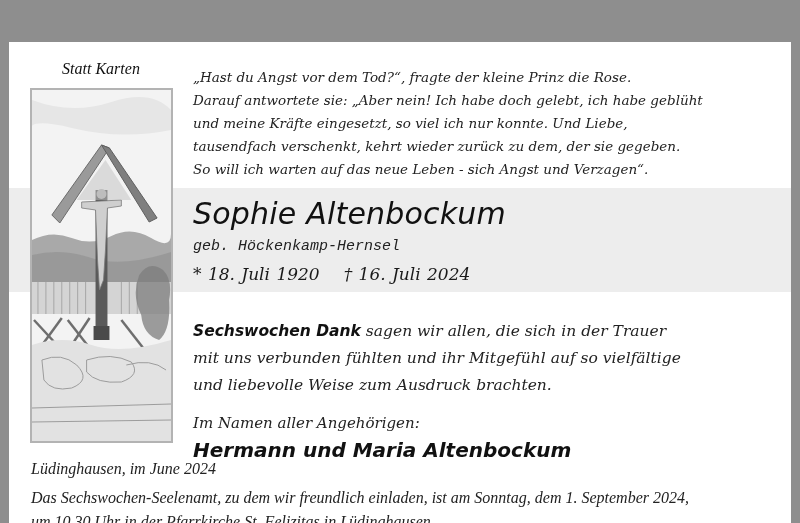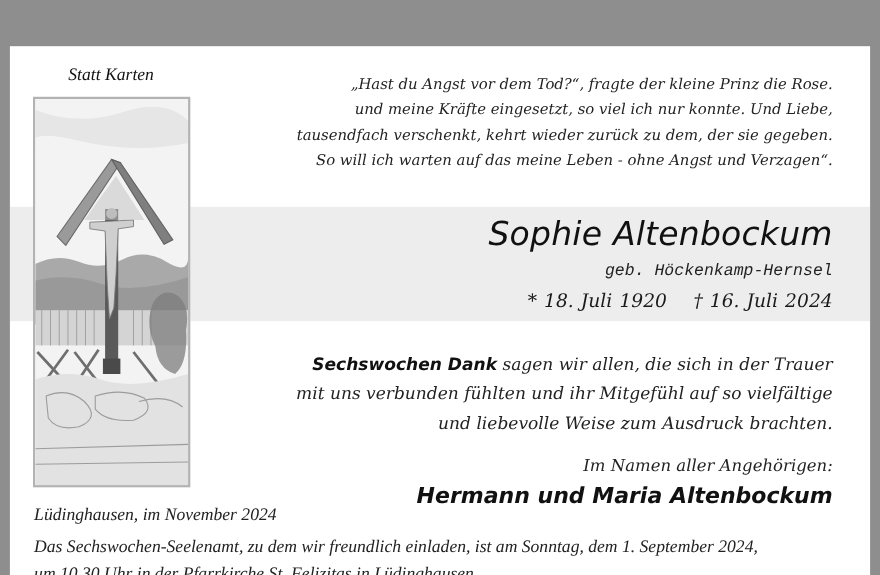--- a/index.html
+++ b/index.html
@@ -38,22 +38,22 @@
       position: absolute;
       left: 21px; top: 46px;
       width: 143px; height: 355px;
       border: 2px solid #b3b3b3;
       background: #f4f4f4;
       overflow: hidden;
     }
     .illustration svg { display: block; width: 100%; height: 100%; }
     .center {
       position: absolute;
-      left: 168px; width: 580px;
-      text-align: right;
+      left: 184px; width: 580px;
+      text-align: left;
       font-family: "DejaVu Serif", serif;
       font-style: italic;
     }
     .quote {
       top: 24px;
       font-size: 13.5px;
       line-height: 23px;
       color: #222;
     }
     .quote div { white-space: nowrap; }
@@ -180,38 +180,39 @@
       <circle cx="70" cy="104" r="5" fill="#b9b9b9"></circle>
 
       <path d="M20 125 L70 55 L78 58 L28 133 Z" fill="#9a9a9a" stroke="#6a6a6a" stroke-width="1"></path>
       <path d="M70 55 L78 58 L126 128 L118 132 Z" fill="#7f7f7f" stroke="#5f5f5f" stroke-width="1"></path>
       <path d="M45 110 L74 70 L100 110 Z" fill="#c2c2c2" opacity="0.5"></path>
     </svg>
   </div>
 
   <div class="center quote">
     <div>„Hast du Angst vor dem Tod?“, fragte der kleine Prinz die Rose.</div>
+    <div>Darauf antwortete sie: „Aber nein! Ich habe doch gelebt, ich habe geblüht</div>
     <div>und meine Kräfte eingesetzt, so viel ich nur konnte. Und Liebe,</div>
     <div>tausendfach verschenkt, kehrt wieder zurück zu dem, der sie gegeben.</div>
-    <div>So will ich warten auf das meine Leben - ohne Angst und Verzagen“.</div>
+    <div>So will ich warten auf das neue Leben - sich Angst und Verzagen“.</div>
   </div>
 
   <div class="center name">Sophie Altenbockum</div>
   <div class="center geb">geb. Höckenkamp-Hernsel</div>
   <div class="center dates">
     <span>* 18. Juli 1920</span><span class="gap"></span><span>† 16. Juli 2024</span>
   </div>
 
   <div class="center thanks">
     <div><b>Sechswochen Dank</b><span> sagen wir allen, die sich in der Trauer</span></div>
     <div>mit uns verbunden fühlten und ihr Mitgefühl auf so vielfältige</div>
     <div>und liebevolle Weise zum Ausdruck brachten.</div>
   </div>
 
   <div class="center family-intro">Im Namen aller Angehörigen:</div>
   <div class="center family-names">Hermann und Maria Altenbockum</div>
 
-  <div class="place">Lüdinghausen, im November 2024</div>
+  <div class="place">Lüdinghausen, im June 2024</div>
   <div class="service">
     <div>Das Sechswochen-Seelenamt, zu dem wir freundlich einladen, ist am Sonntag, dem 1. September 2024,</div>
     <div>um 10.30 Uhr in der Pfarrkirche St. Felizitas in Lüdinghausen.</div>
   </div>
 </div>
 
 </body></html>

